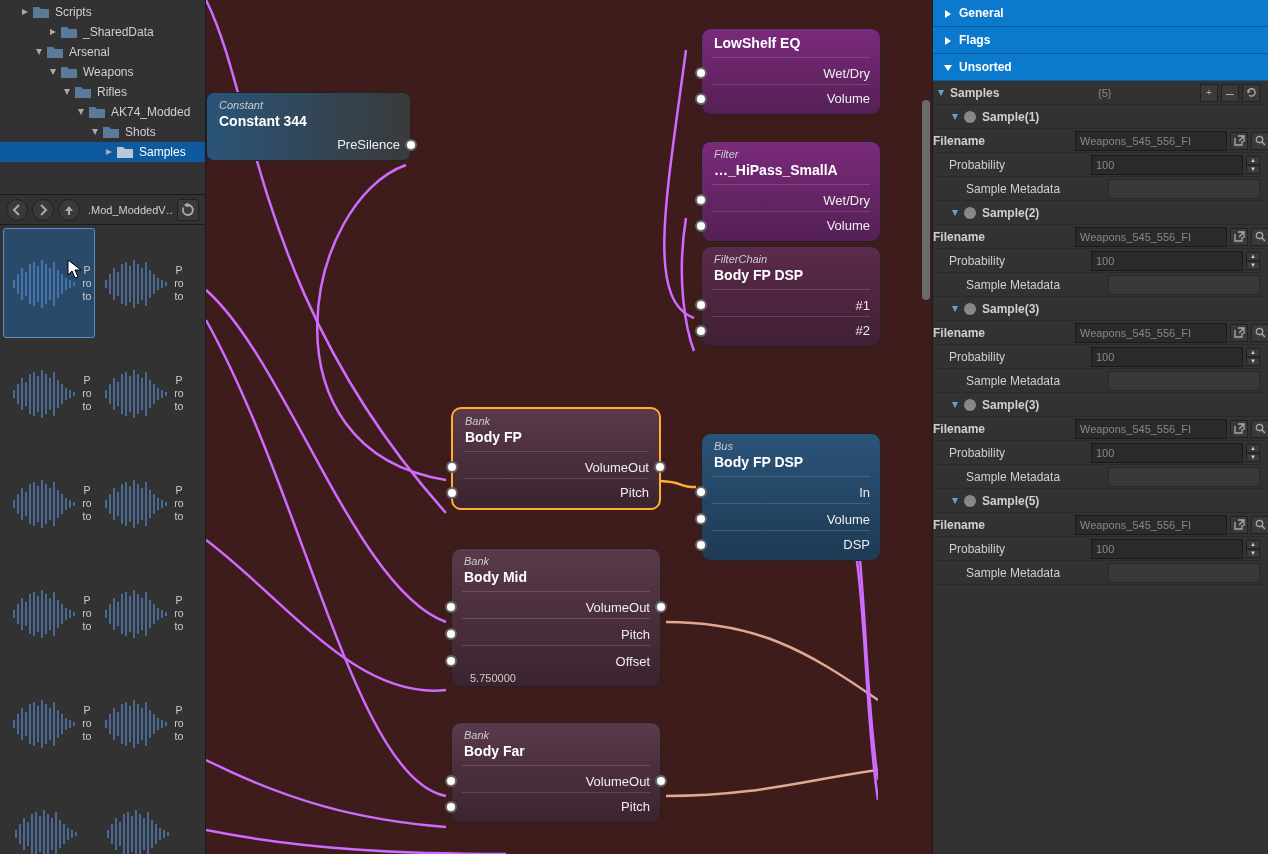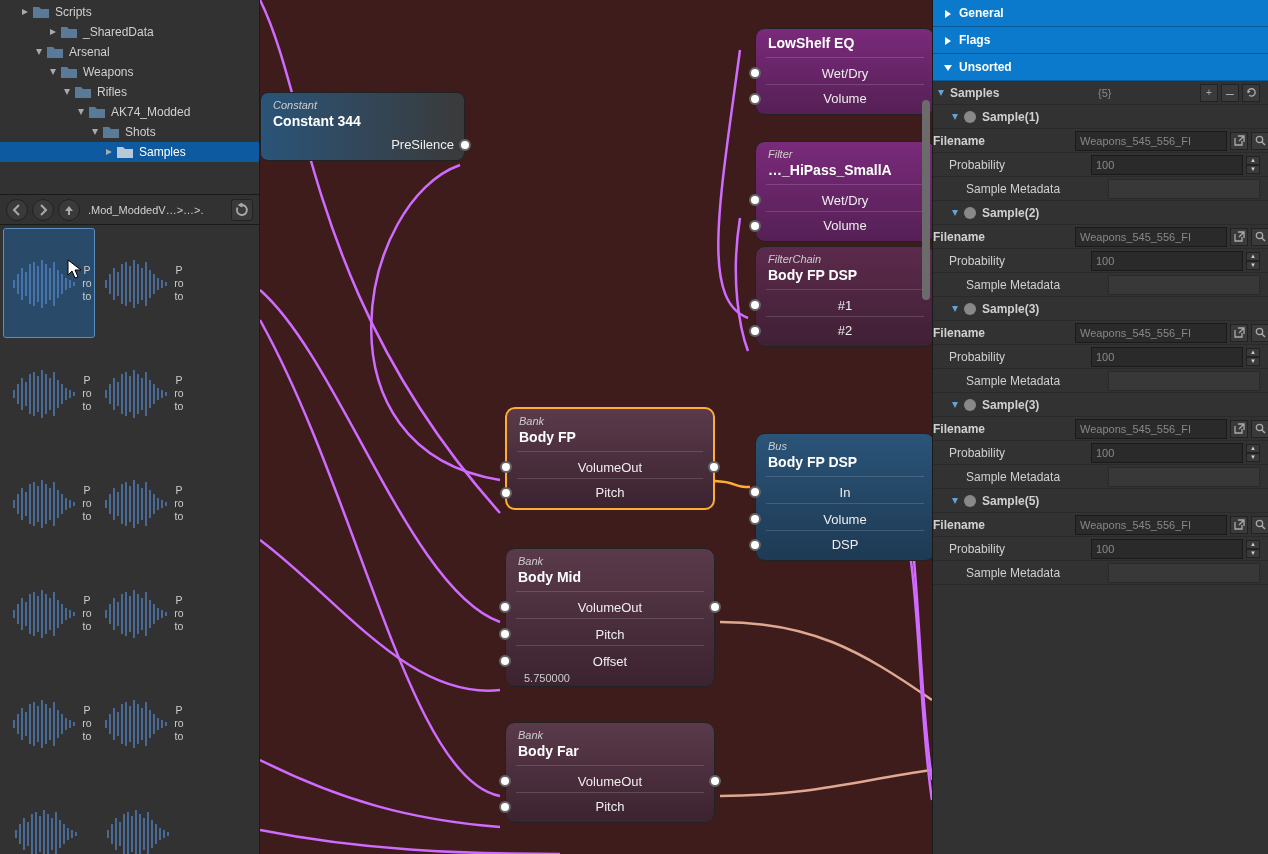--- a/index.html
+++ b/index.html
@@ -8,21 +8,21 @@
   font-size: 12px;
   background: #2b2b2b;
   color: #d0d0d0;
   width: 1268px;
   height: 854px;
   overflow: hidden;
   display: flex;
 }
 
 .left-panel {
-  width: 260px;
+  width: 206px;
   background: #323232;
   display: flex;
   flex-direction: column;
   border-right: 1px solid #1a1a1a;
 }
 .tree {
   height: 195px;
   overflow-y: auto;
   padding: 2px 0;
   border-bottom: 1px solid #1a1a1a;
@@ -157,21 +157,21 @@
 .node-title {
   padding: 0 12px 6px 12px;
   font-weight: bold;
   font-size: 14px;
   color: #fff;
 }
 .node-divider { height: 1px; background: rgba(255,255,255,0.15); margin: 0 10px 4px 10px; }
 .node-row {
   display: flex;
   align-items: center;
-  justify-content: center;
+  justify-content: flex-end;
   padding: 2px 10px;
   font-size: 13px;
   position: relative;
   min-height: 22px;
 }
 .port {
   width: 12px; height: 12px;
   border-radius: 50%;
   background: #fff;
   border: 2px solid #666;

